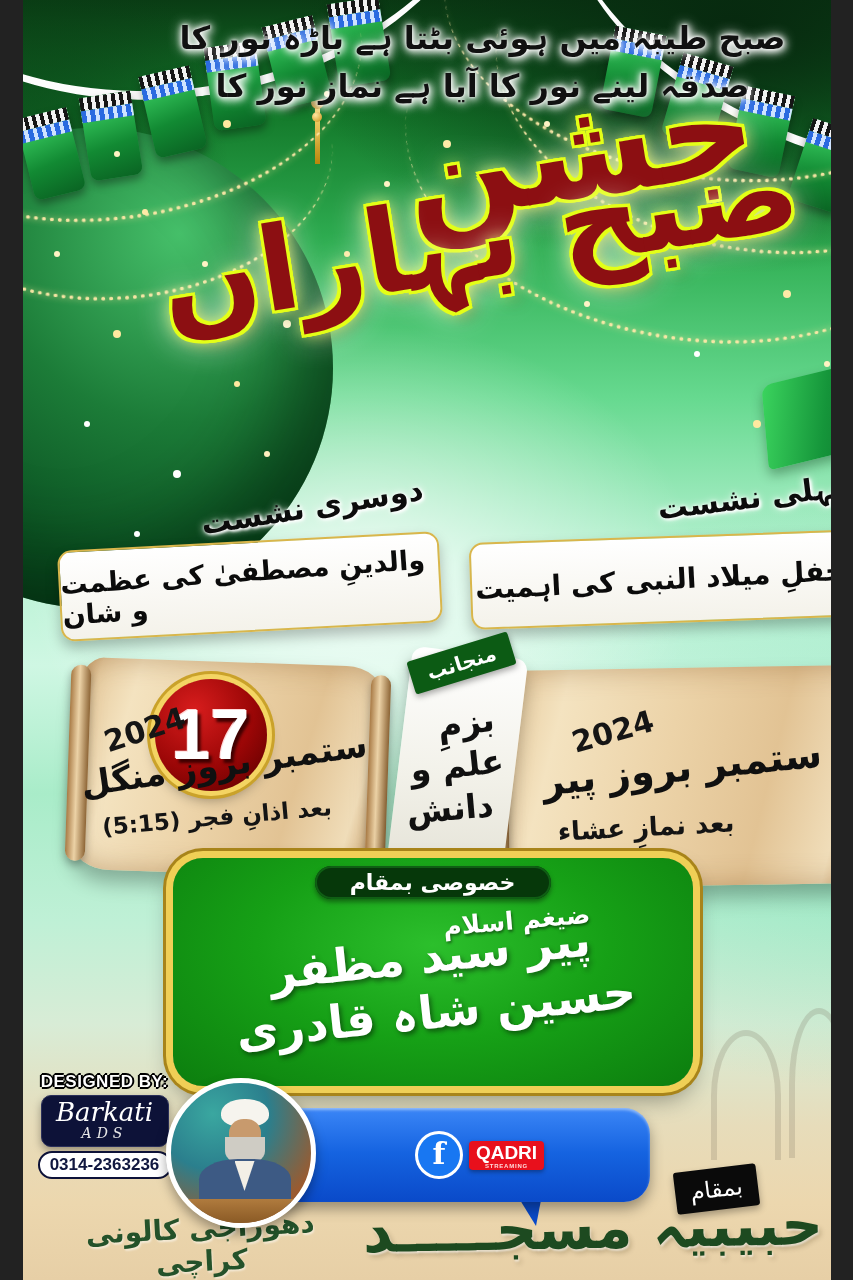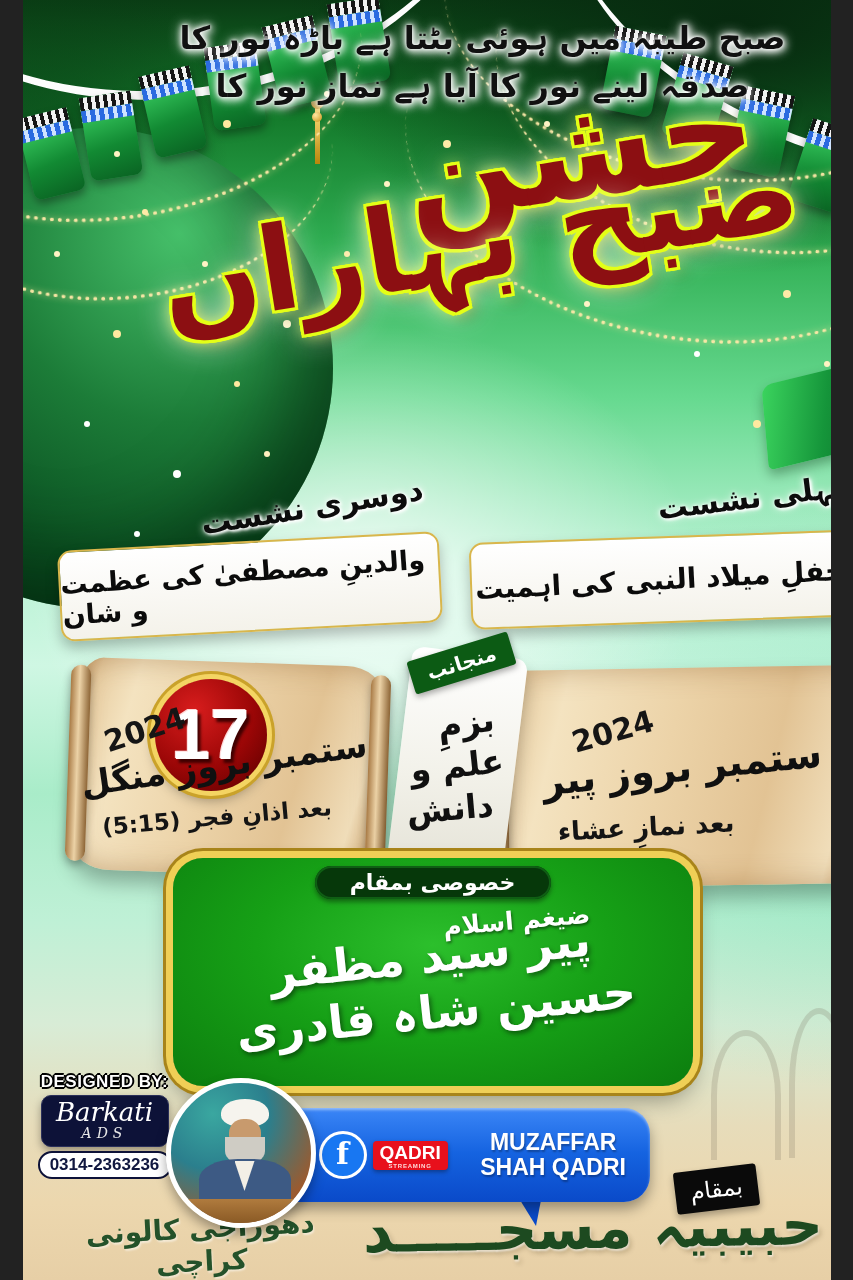--- a/index.html
+++ b/index.html
@@ -270,21 +270,20 @@
 
   <div class="abs fb-banner">
     <div class="fb-icon">
       <span>f</span>
     </div>
     <div class="live-badge">
       <span class="live-main">QADRI</span>
       <span class="live-sub">STREAMING</span>
     </div>
     <div class="fb-name">
-      <span>MUZAFFAR SHAH QADRI</span>
     </div>
   </div>
   <div class="abs fb-tail"></div>
 
   <div class="abs venue-label">بمقام</div>
   <div class="abs masjid">حبیبیہ مسجـــــد</div>
   <div class="abs address">دھوراجی کالونی کراچی</div>
 
 </div>
 

